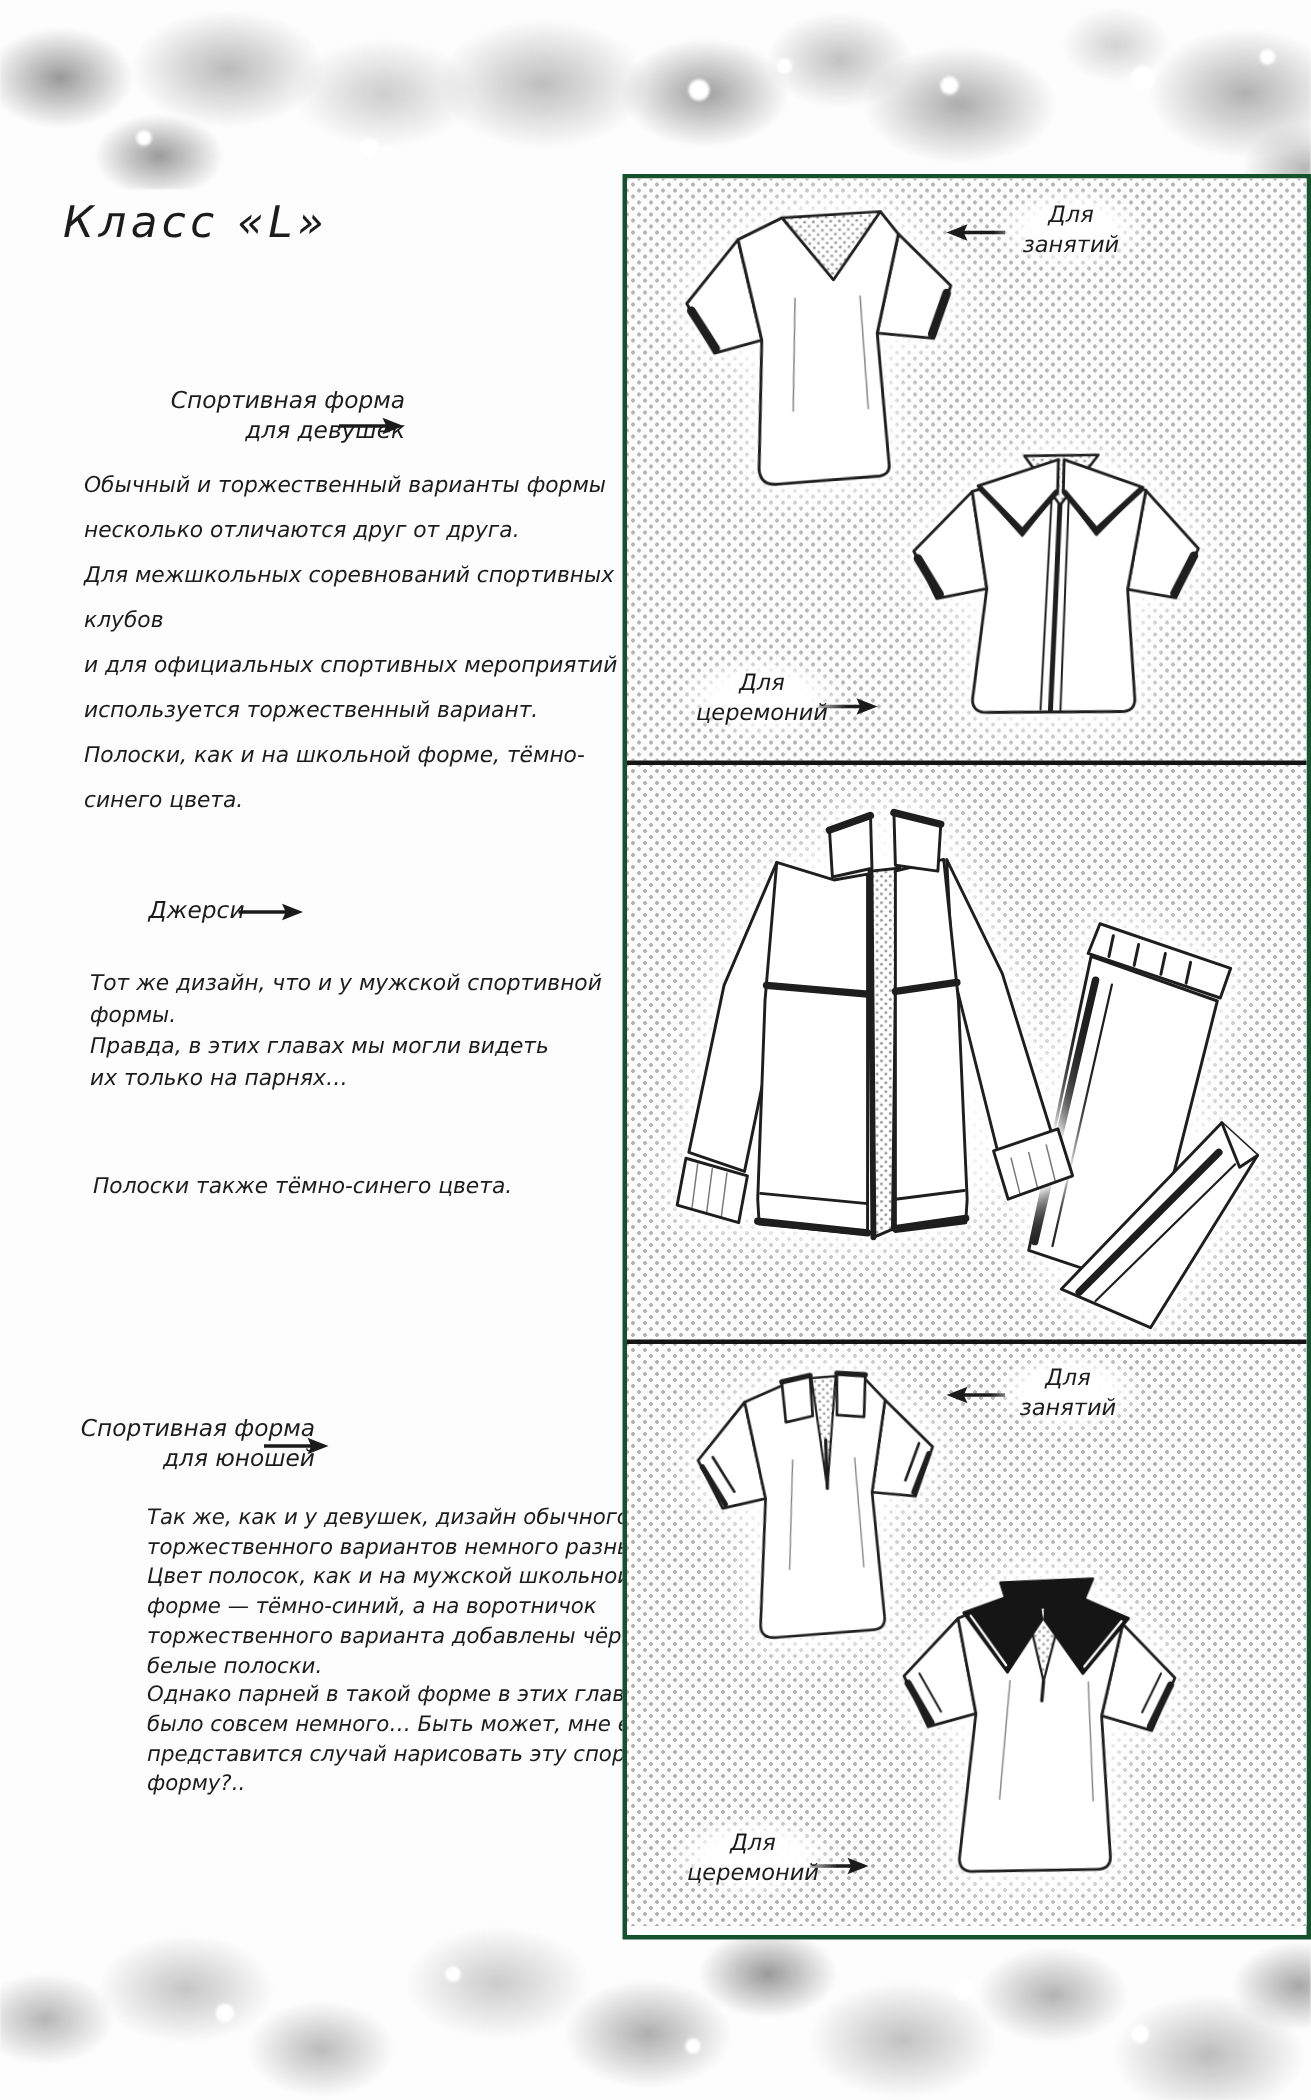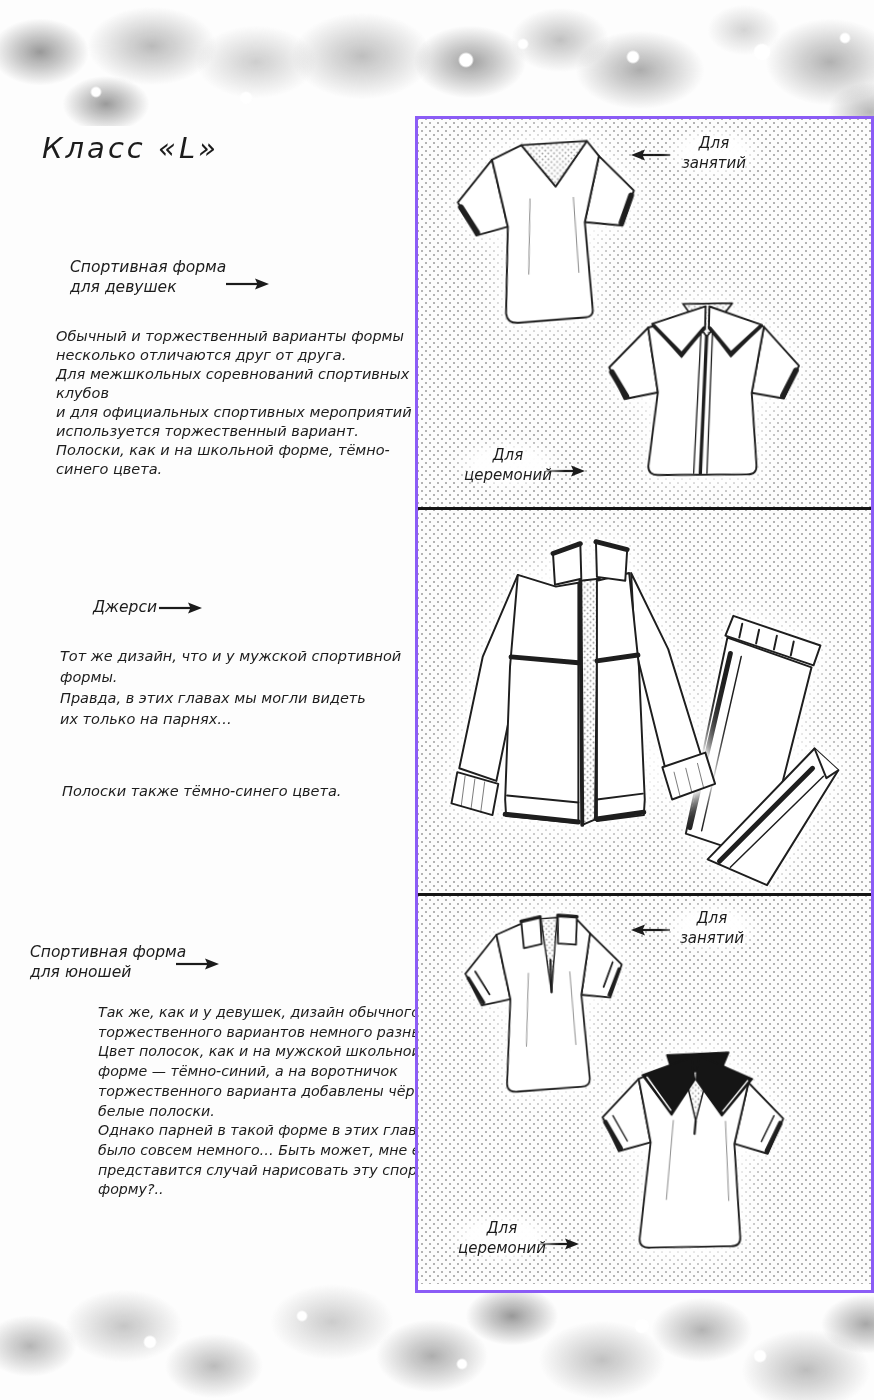--- a/index.html
+++ b/index.html
@@ -47,38 +47,38 @@
       radial-gradient(ellipse 72px 46px at 702px 46px, rgba(105,105,105,.5), rgba(0,0,0,0) 70%),
       radial-gradient(ellipse 92px 58px at 806px 86px, rgba(118,118,118,.48), rgba(0,0,0,0) 70%),
       radial-gradient(ellipse 64px 42px at 866px 40px, rgba(88,88,88,.52), rgba(0,0,0,0) 70%);
   }
 
   
   .hw { font-style:italic; color:#1c1c1c; }
   .page-title { position:absolute; left:42px; top:131px; font-size:29px;
                 letter-spacing:3px; font-weight:500; z-index:2; }
   .sec-heading { position:absolute; font-size:15.5px; line-height:19.5px;
-                 text-align:left; white-space:pre-line; z-index:2; }
+                 text-align:right; white-space:pre-line; z-index:2; }
   .sec-heading.girls { left:70px; top:258px; width:200px; }
   .sec-heading.jersey { left:93px; top:598px; width:70px; }
   .sec-heading.boys { left:30px; top:943px; width:180px; }
   .para { position:absolute; font-size:14.5px; white-space:pre-line; z-index:2; }
-  .para.p1 { left:56px; top:327px; width:380px; line-height:19px; }
+  .para.p1 { left:56px; top:309px; width:380px; line-height:30px; }
   .para.p2 { left:60px; top:646px; width:380px; line-height:21px; }
   .para.note { left:62px; top:781px; width:380px; line-height:21px; }
   .para.p3 { left:64px; top:1003px; width:380px; line-height:19.7px; font-size:14.2px;margin-left:34px; }
 
   .arrow { position:absolute; z-index:3; }
   .arrow svg { display:block; }
   .arrow line, .arrow path { stroke:#1b1b1b; stroke-width:2.2; fill:none; }
   .arrow polygon { fill:#1b1b1b; }
 
   
   .panels { position:absolute; left:415px; top:116px; width:459px; height:1177px;
-            border:3px solid #8b5cf6; z-index:2; background:#fff; }
+            border:3px solid #14532d; z-index:2; background:#fff; }
   .panel { position:relative; width:100%; overflow:hidden; background-color:#fcfcfc;
     background-image:
       radial-gradient(circle, #b3b3b3 1.05px, rgba(0,0,0,0) 1.45px),
       radial-gradient(circle, #b3b3b3 1.05px, rgba(0,0,0,0) 1.45px);
     background-size:8px 8px; background-position:0 0, 4px 4px; }
   .panel.p-girls { height:391px; border-bottom:3px solid #141414; }
   .panel.p-jersey { height:386px; border-bottom:3px solid #141414; }
   .panel.p-boys { height:388px; }
 
   .garment { position:absolute;

